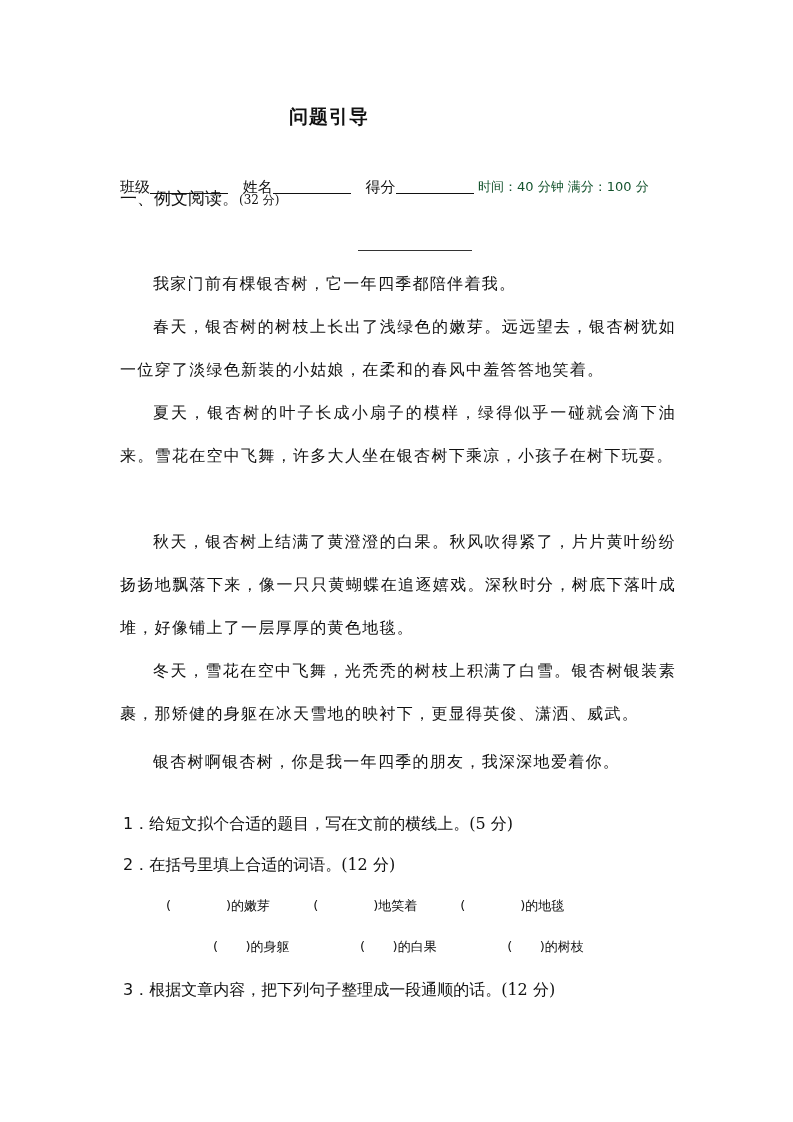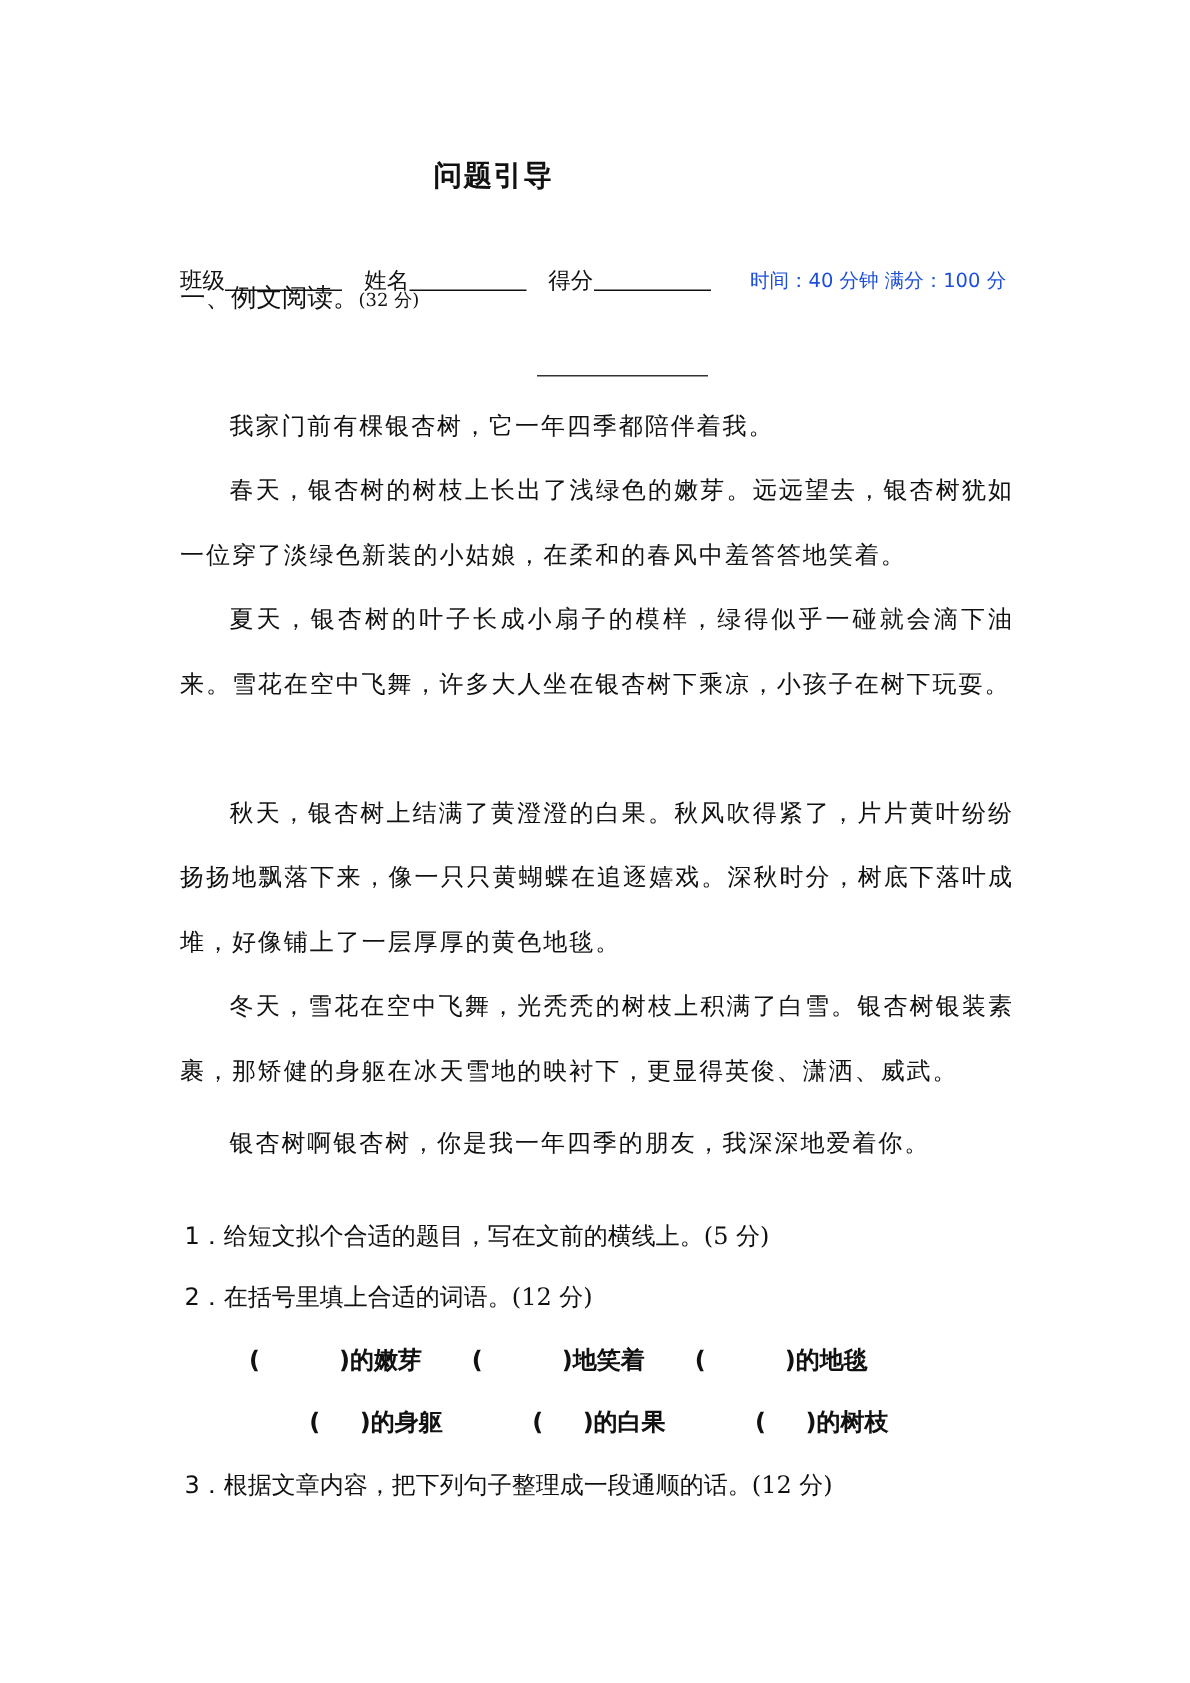--- a/index.html
+++ b/index.html
@@ -13,40 +13,40 @@
     .info-row {
       position: absolute; top: 149px; left: 120px; width: 560px; height: 22px;
       font-size: 15px; white-space: nowrap; margin-top: 28px;
     }
     .info-row .field { display: inline-block; margin-right: 6px; }
     .info-row .blank {
       display: inline-block; width: 78px; border-bottom: 1px solid #111;
       height: 16px; vertical-align: -2px; margin-right: 4px;
     }
     .info-row .meta {
-      position: absolute; left: 380px; top: 1px; color: #1d4ed8; font-size: 13px;
+      position: absolute; left: 358px; top: 1px; color: #14532d; font-size: 13px;
     }
     .section {
       position: absolute; top: 187px; left: 120px; font-size: 17px;
     }
     .section .pts { font-size: 12px; }
     .title-line {
       position: absolute; top: 250px; left: 358px; width: 114px;
       border-bottom: 1px solid #333;
     }
     .para {
       position: absolute; left: 120px; width: 556px;
       font-size: 16px; line-height: 43px; letter-spacing: 1.3px;
       text-align: justify;
     }
     .q {
       position: absolute; left: 123px; font-size: 16px; white-space: nowrap;
     }
     .fill-row {
-      position: absolute; left: 166px; font-size: 16px; white-space: nowrap; font-weight: bold;
+      position: absolute; left: 166px; font-size: 13px; white-space: nowrap;
     }
     .fill-row .item { display: inline-block; width: 143px; }
     .fill-row .paren { display: inline-block; width: 60px; }
   </style>
 </head>
 <body>
 
 <div class="title sans">问题引导</div>
 
 <div class="info-row sans">

